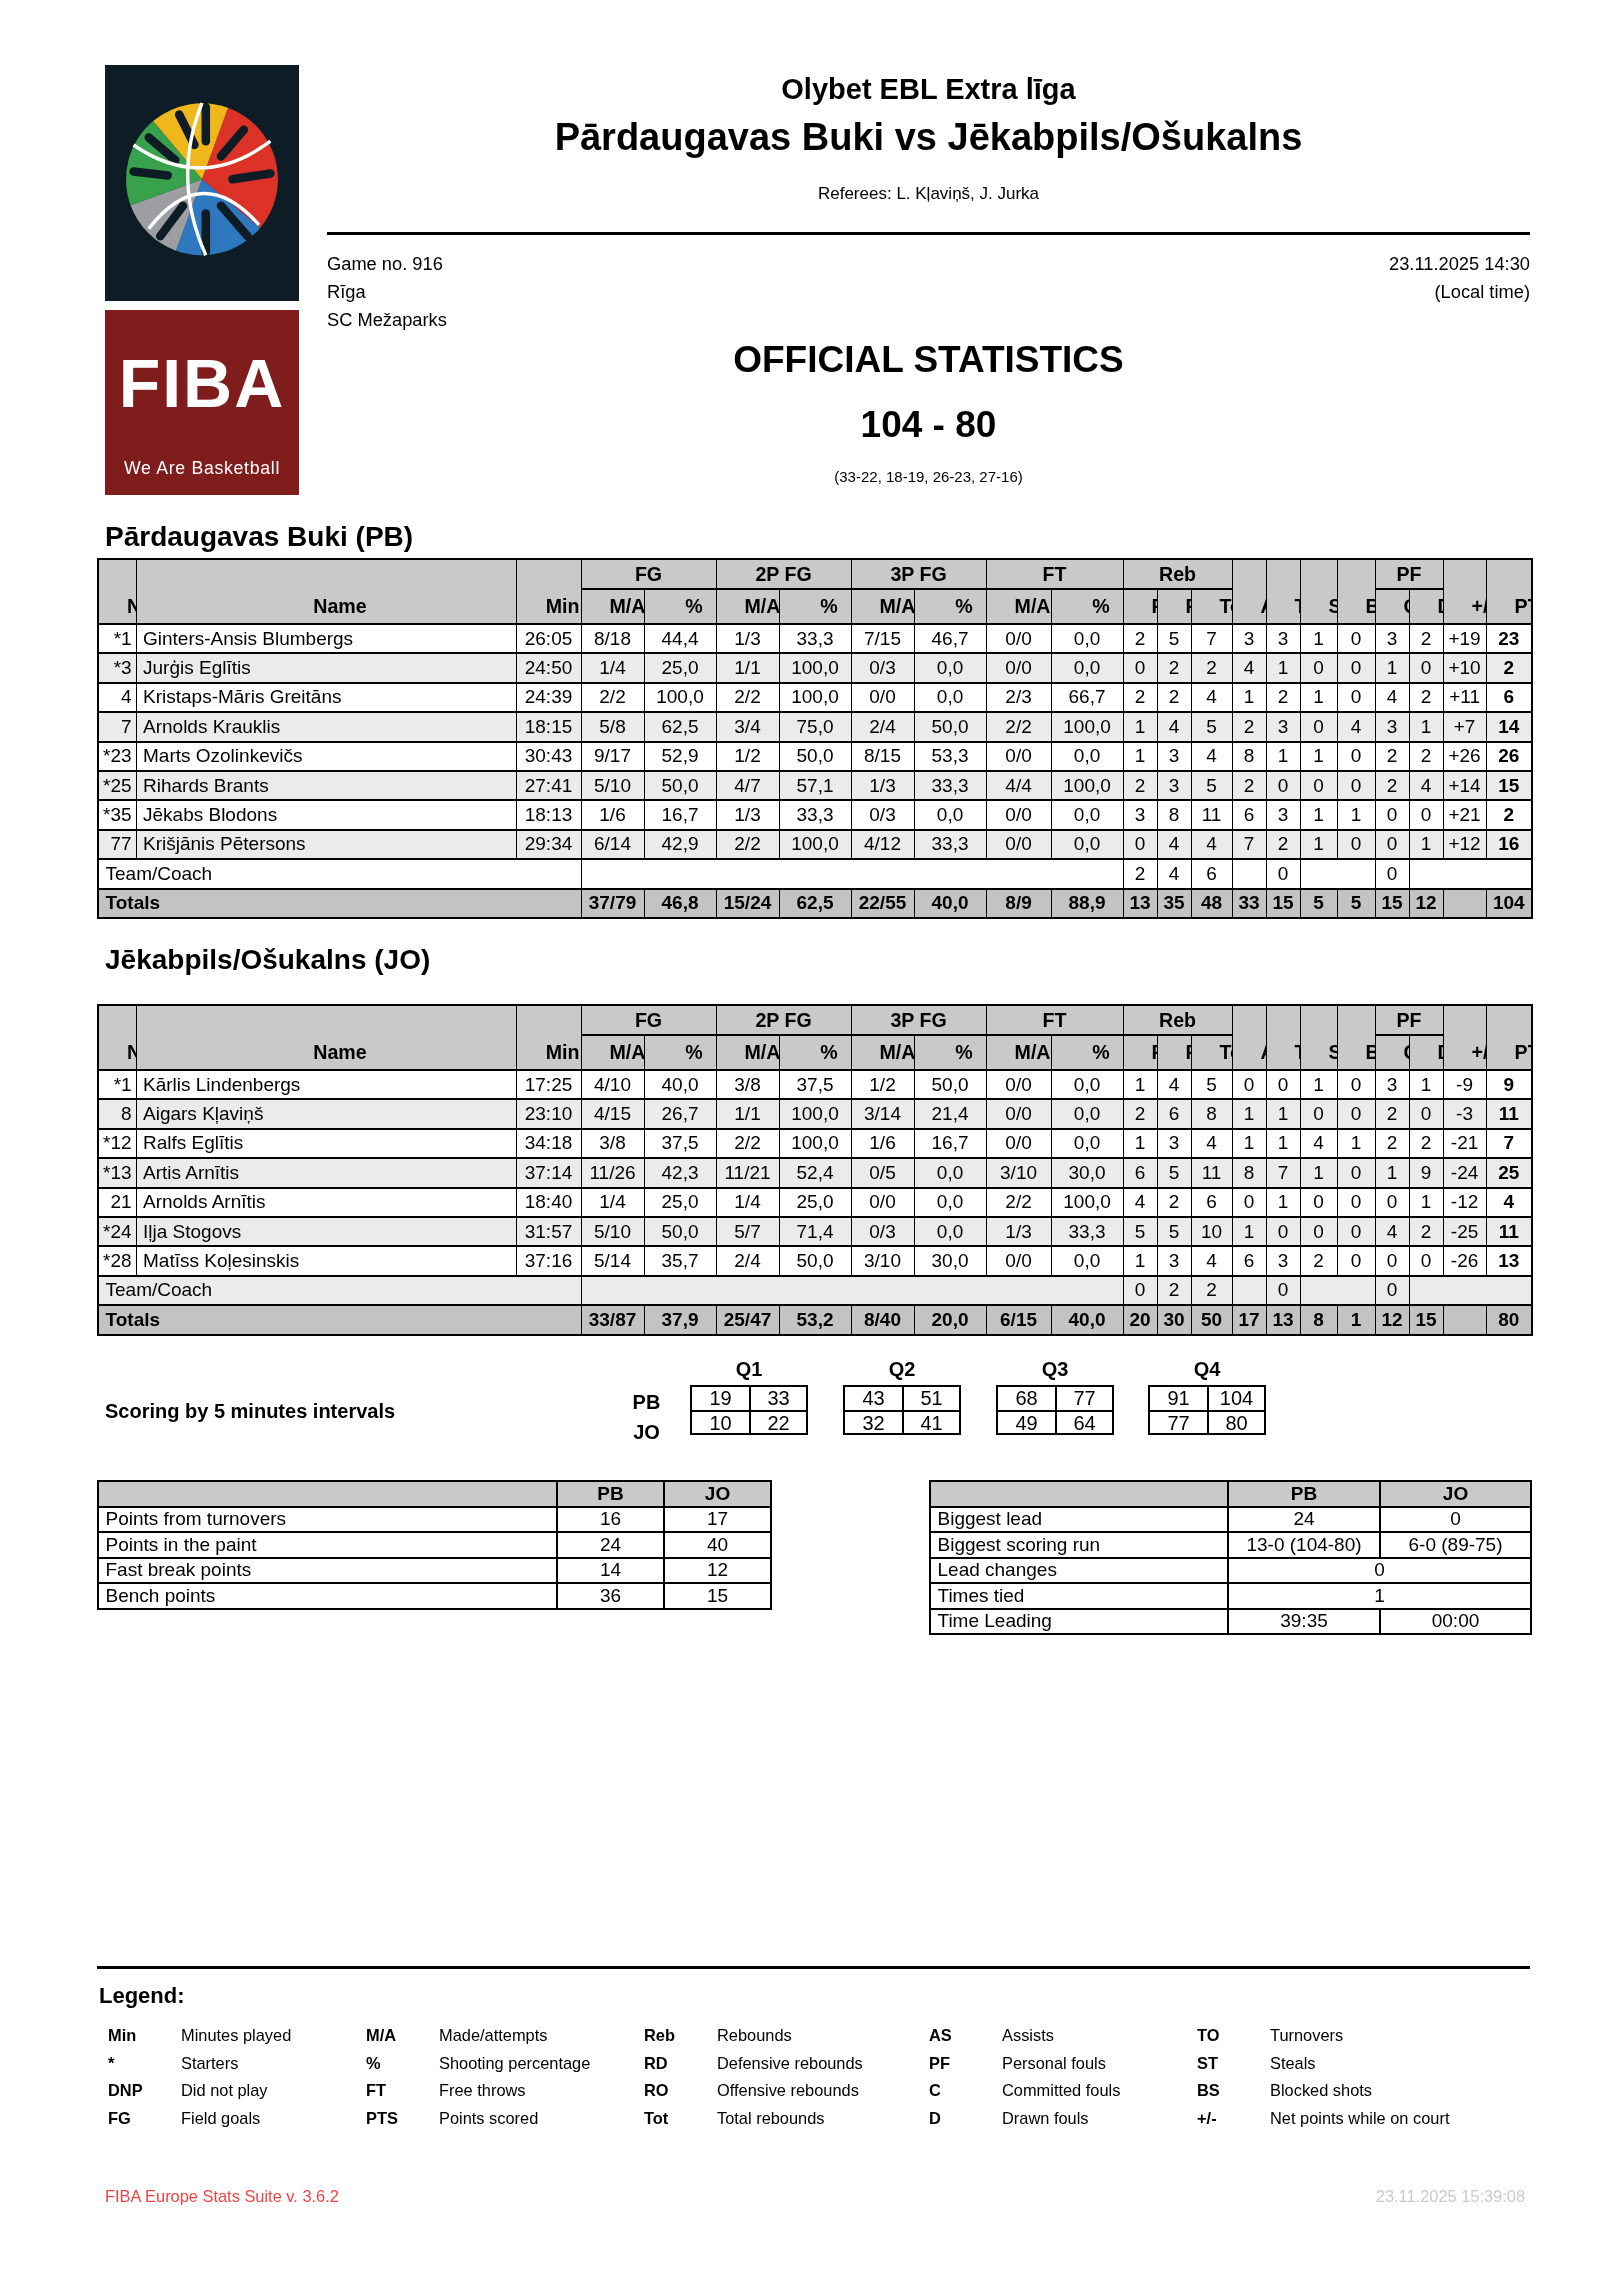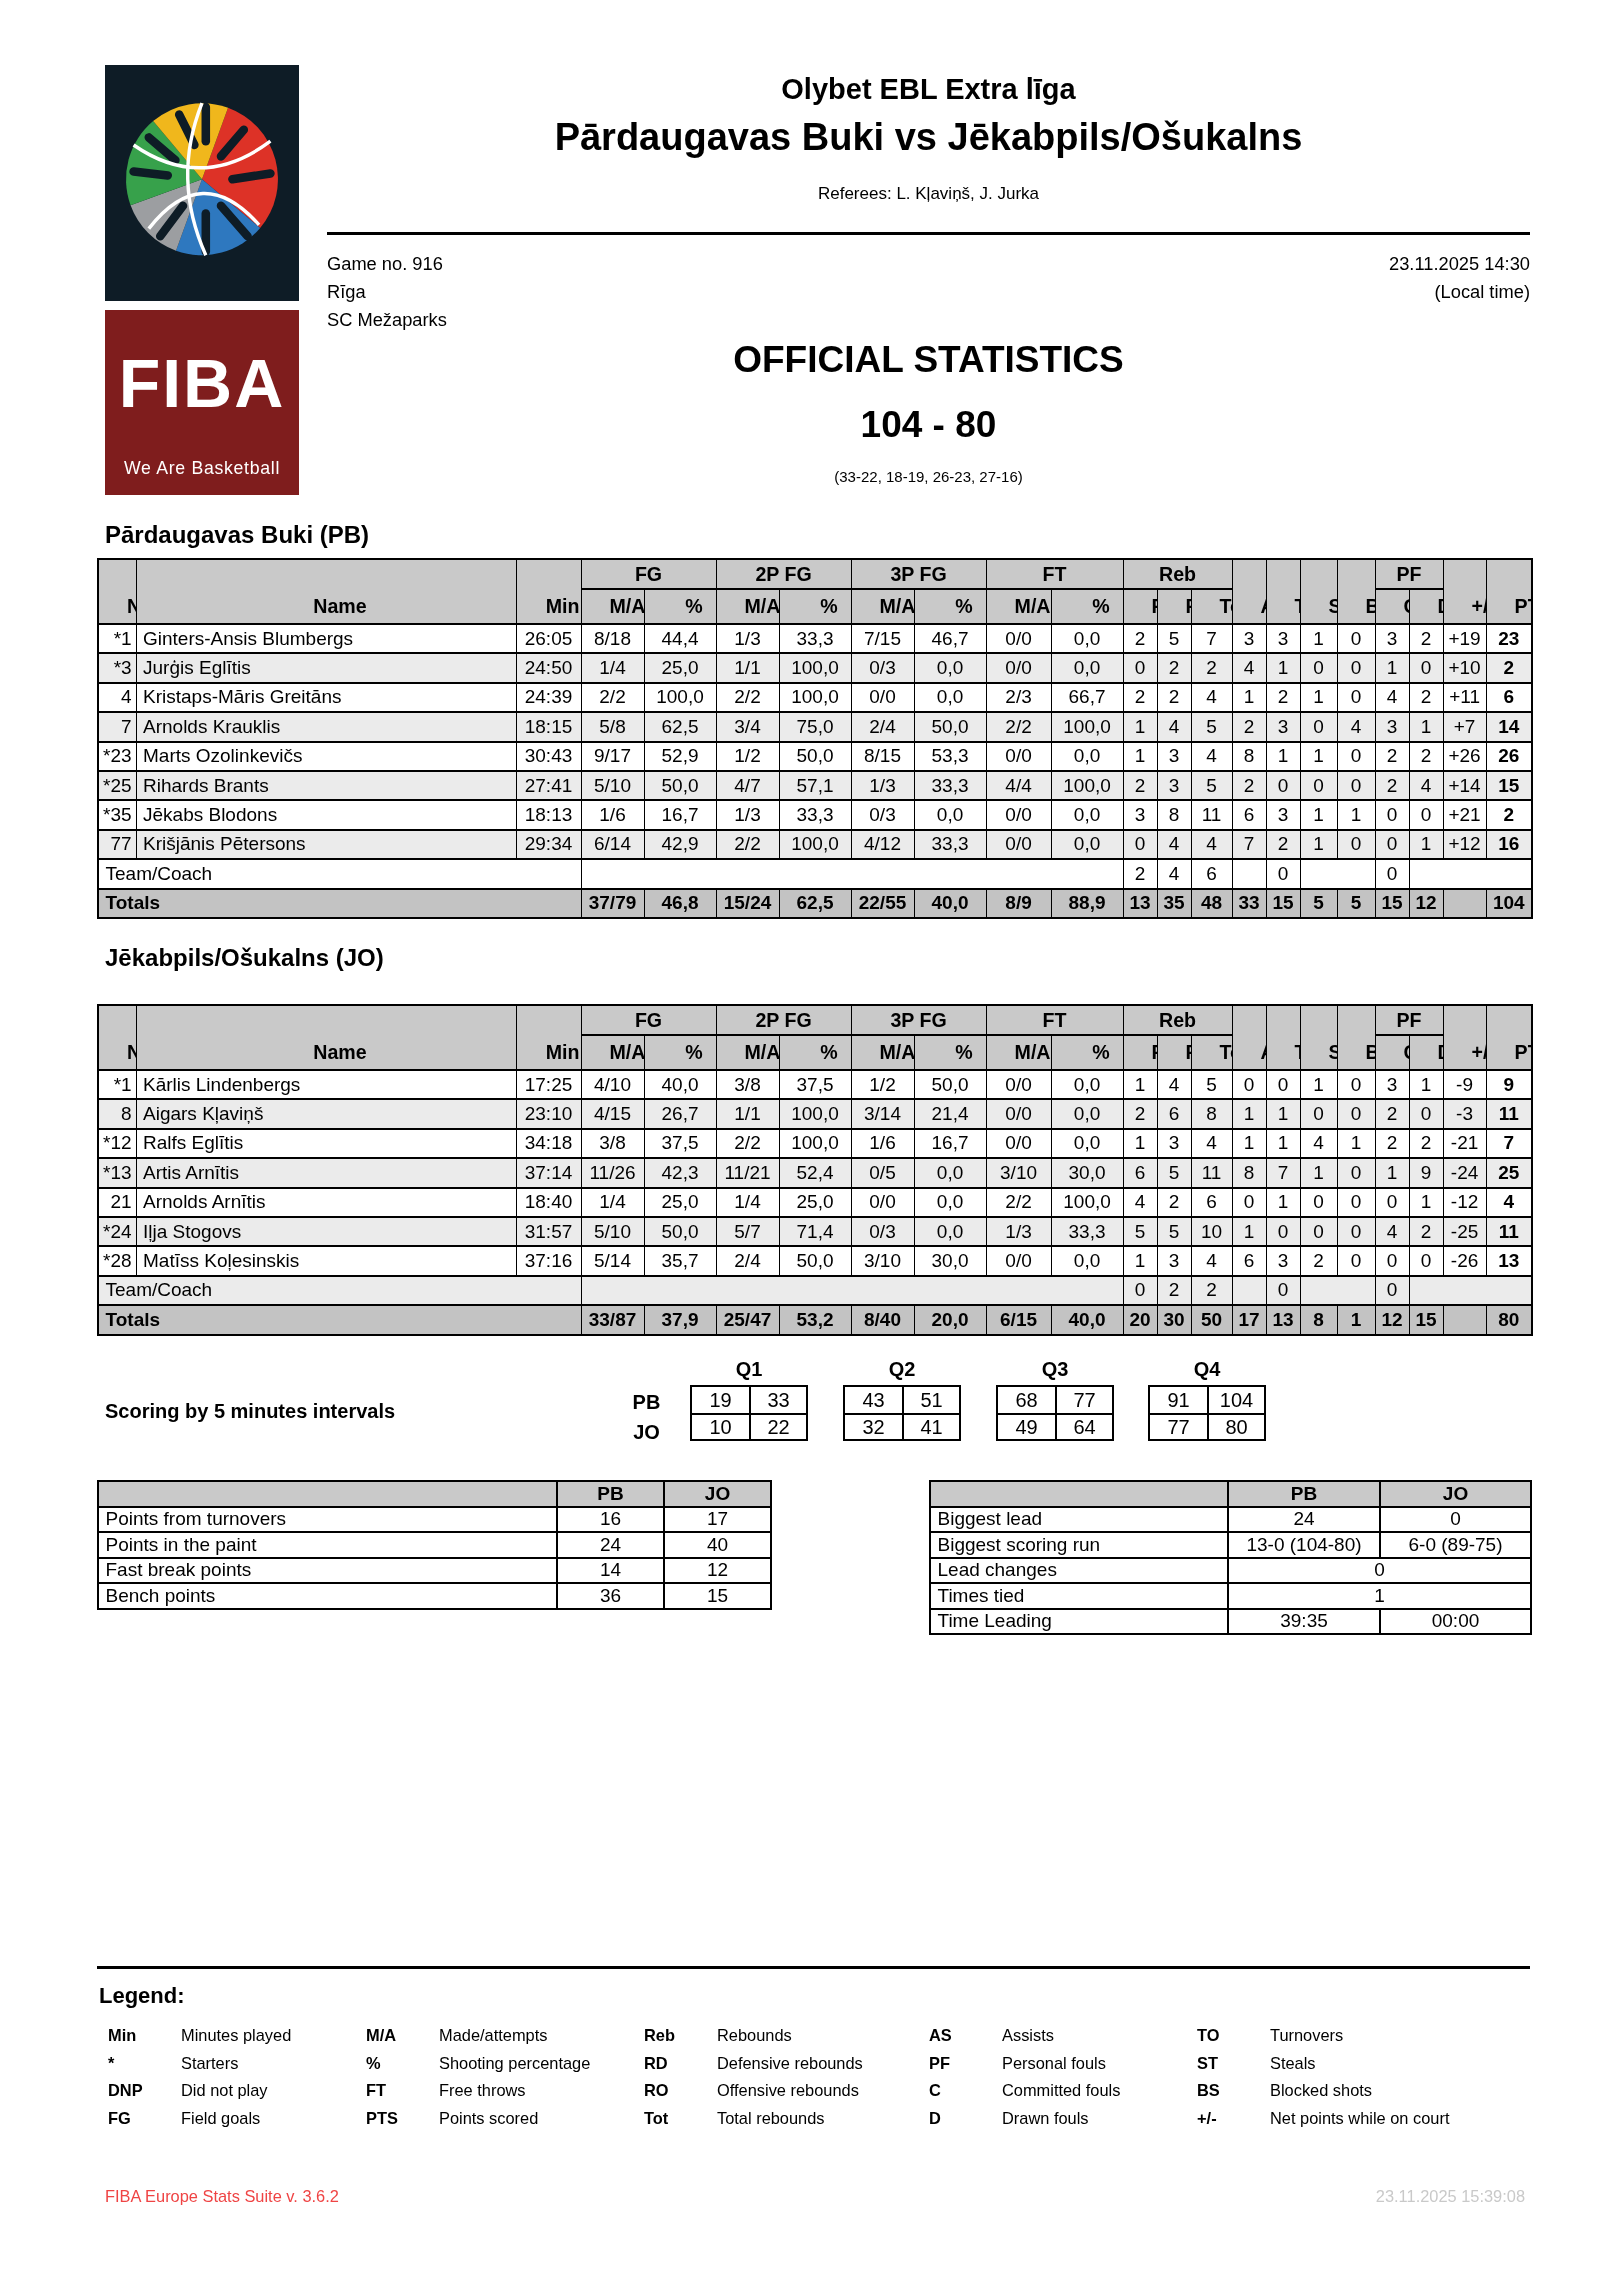--- a/index.html
+++ b/index.html
@@ -21,21 +21,21 @@
   .hm-rule    { height:3.9px; background:#000; margin-top:27.5px; }
   .hm-info    { position:relative; margin-top:14.4px; height:85px; font-size:18.3px; }
   .info-left div  { line-height:28px; }
   .info-right { position:absolute; right:0; top:0; text-align:right; }
   .info-right div { line-height:28px; }
   .hm-title  { text-align:center; font-size:37px; font-weight:bold; margin-top:3.9px; }
   .hm-score  { text-align:center; font-size:37px; font-weight:bold; margin-top:23.6px; }
   .hm-quarters { text-align:center; font-size:15px; margin-top:22px; }
 
   
-  .section-title { position:absolute; left:105px; font-size:24px; font-weight:bold; }
+  .section-title { position:absolute; left:105px; font-size:28px; font-weight:bold; }
   .st-pb { top:521px; } .st-jo { top:944px; }
 
   
   .box { position:absolute; left:97px; width:1433px; border-collapse:collapse; table-layout:fixed; border:2.6px solid #000; font-size:19px; }
   .box-pb { top:558px; } .box-jo { top:1004px; }
   .box th, .box td { border-left:1.3px solid #000; border-right:1.3px solid #000; overflow:hidden; white-space:nowrap; text-align:center; }
   .box thead th { background:#c9c9c9; font-weight:bold; font-size:19.6px; }
   .box .grow th { height:30px; border-bottom:0; }
   .box .grow th.grp { border-bottom:2.6px solid #000; }
   .box .crow th { height:35px; border-top:0; border-bottom:2.6px solid #000;padding-left:28px; }
@@ -46,21 +46,21 @@
   .box tbody td.c1 { text-align:left; padding-left:6.5px; }
   .box tbody td.c21 { font-weight:bold; }
   .box tbody td.lab { text-align:left; padding-left:6.5px; }
   .box tbody tr.totals td { background:#c3c3c3; font-weight:bold; }
 
   
   .scoring-label { position:absolute; left:105px; top:1400px; font-size:20px; font-weight:bold; }
   .scoring-team { position:absolute; width:65px; text-align:center; font-size:20px; font-weight:bold; }
   .steam-pb { left:614px; top:1391px; } .steam-jo { left:614px; top:1421px; }
   .qlabel { position:absolute; top:1358px; width:118px; text-align:center; font-size:20px; font-weight:bold; }
-  .qbox { position:absolute; top:1385px; width:118px; height:56px; border:2px solid #000; display:grid; grid-template-columns:1fr 1fr; grid-template-rows:1fr 1fr;text-align:right; }
+  .qbox { position:absolute; top:1385px; width:118px; height:50px; border:2px solid #000; display:grid; grid-template-columns:1fr 1fr; grid-template-rows:1fr 1fr;text-align:right; }
   .q1 { left:690px; } .q2 { left:843px; } .q3 { left:996px; } .q4 { left:1148px; }
   .qcell { display:flex; align-items:center; justify-content:center; font-size:20px; border-left:2px solid #000; border-top:2px solid #000; }
   .qcell:nth-child(1) { border-left:none; border-top:none; }
   .qcell:nth-child(2) { border-top:none; }
   .qcell:nth-child(3) { border-left:none; }
 
   
   .mini { position:absolute; border-collapse:collapse; border:2.6px solid #000; font-size:19px; table-layout:fixed; }
   .mini-left  { left:97px;  top:1480px; width:673px; }
   .mini-right { left:929px; top:1480px; width:601px; }

